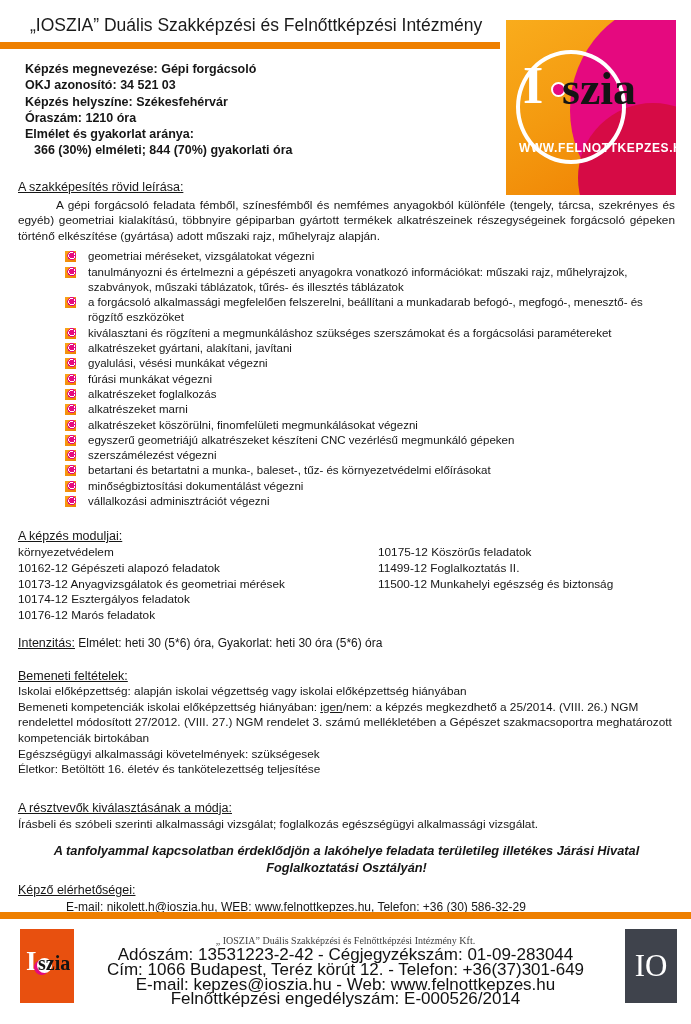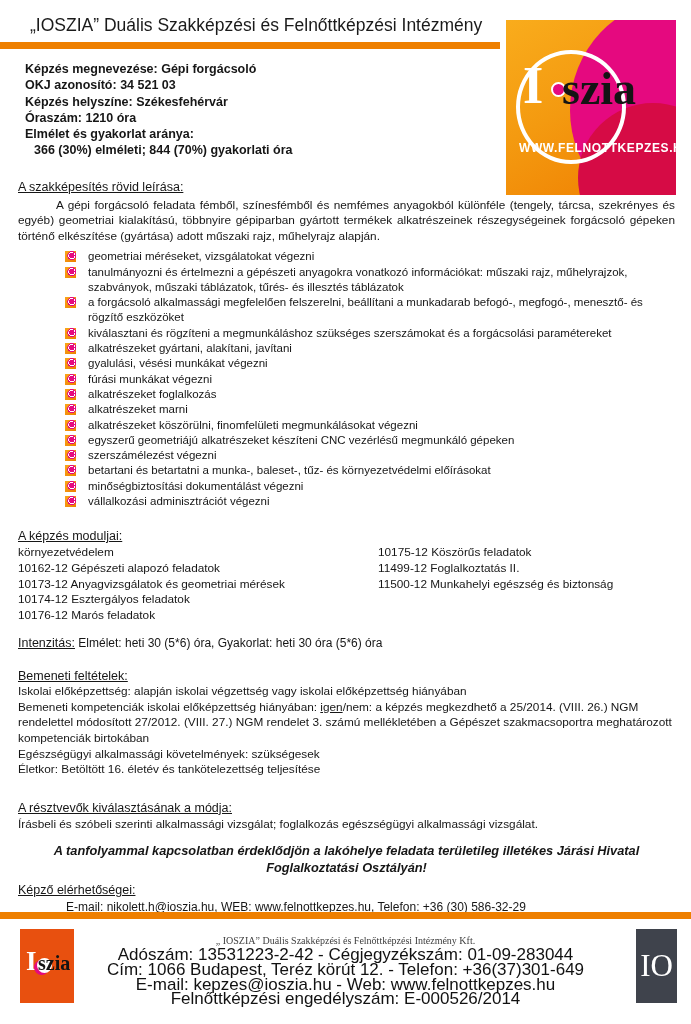--- a/index.html
+++ b/index.html
@@ -91,21 +91,21 @@
   .rule-bottom{ position:absolute; left:0; top:912px; width:691px; height:7px; background:#EE7F00; }
   .footer{ position:absolute; left:0; top:919px; width:691px; height:105px; }
   .f-logo-left{ position:absolute; left:20px; top:10px; width:54px; height:74px;
     background:#E8500F; overflow:hidden; }
   .f-i{ position:absolute; left:6px; top:19px; font-family:"Liberation Serif", serif;
     font-weight:bold; font-size:27px; line-height:1; color:#ffffff; }
   .f-o{ position:absolute; left:17px; top:29px; width:15px; height:15px; border-radius:50%;
     background:#ffffff; box-shadow:-3px 2px 0 0 #E5097F; }
   .f-szia{ position:absolute; left:18px; top:24px; font-family:"Liberation Serif", serif;
     font-weight:bold; font-size:20px; line-height:1; color:#141414; }
-  .f-logo-right{ position:absolute; right:14px; top:10px; width:41px; height:74px;
+  .f-logo-right{ position:absolute; right:14px; top:10px; width:52px; height:74px;
     background:#3F434C; display:flex; align-items:center; justify-content:center; }
   .f-io{ font-family:"Liberation Serif", serif; font-size:31px; color:#ffffff; }
   .f-center{ margin:14px 90px 0 90px; text-align:center; }
   .f-company{ font-family:"Liberation Serif", serif; font-weight:normal;
     font-size:10px; line-height:15px; color:#404040; }
   .f-line{ font-size:17px; line-height:14.8px; color:#111; }
 </style>
 </head>
 <body>
 

